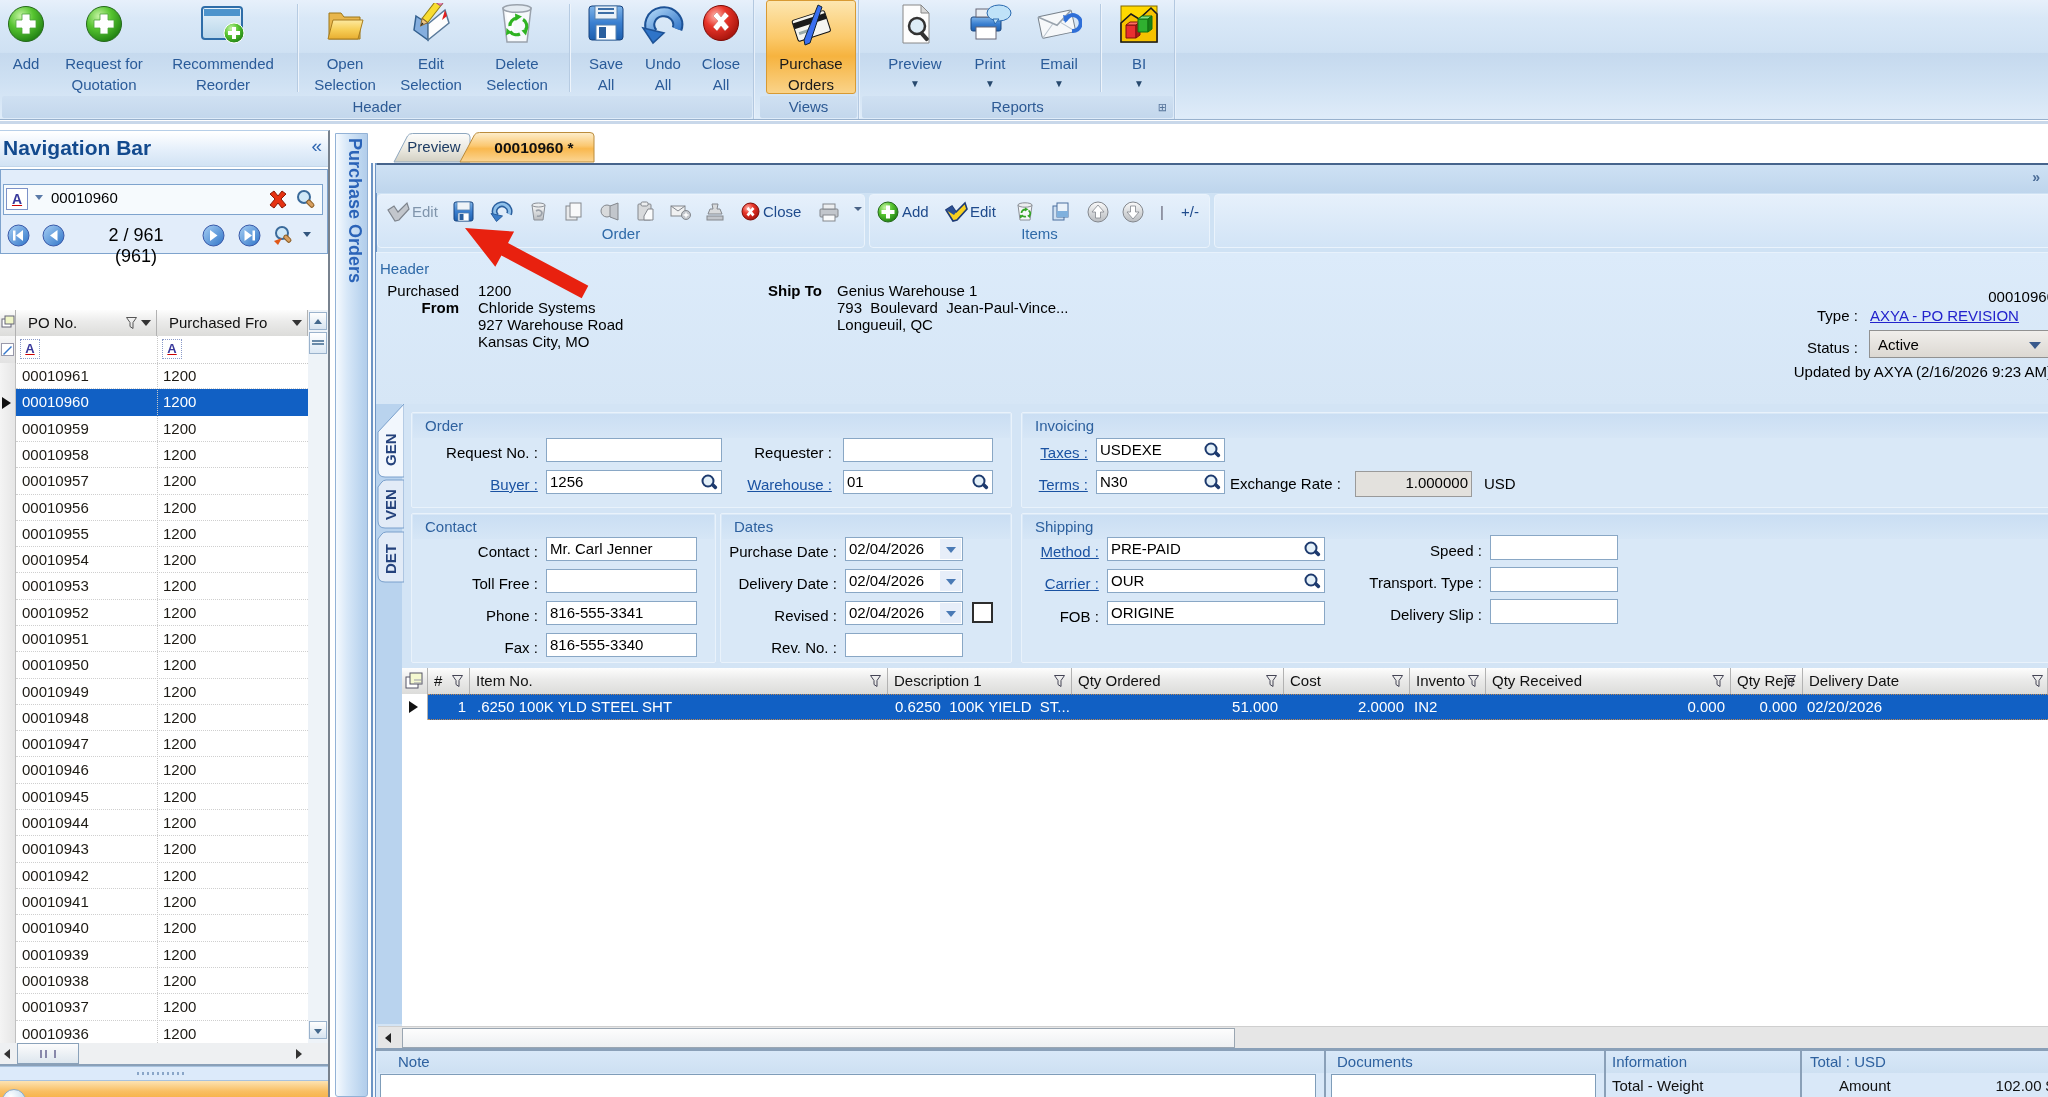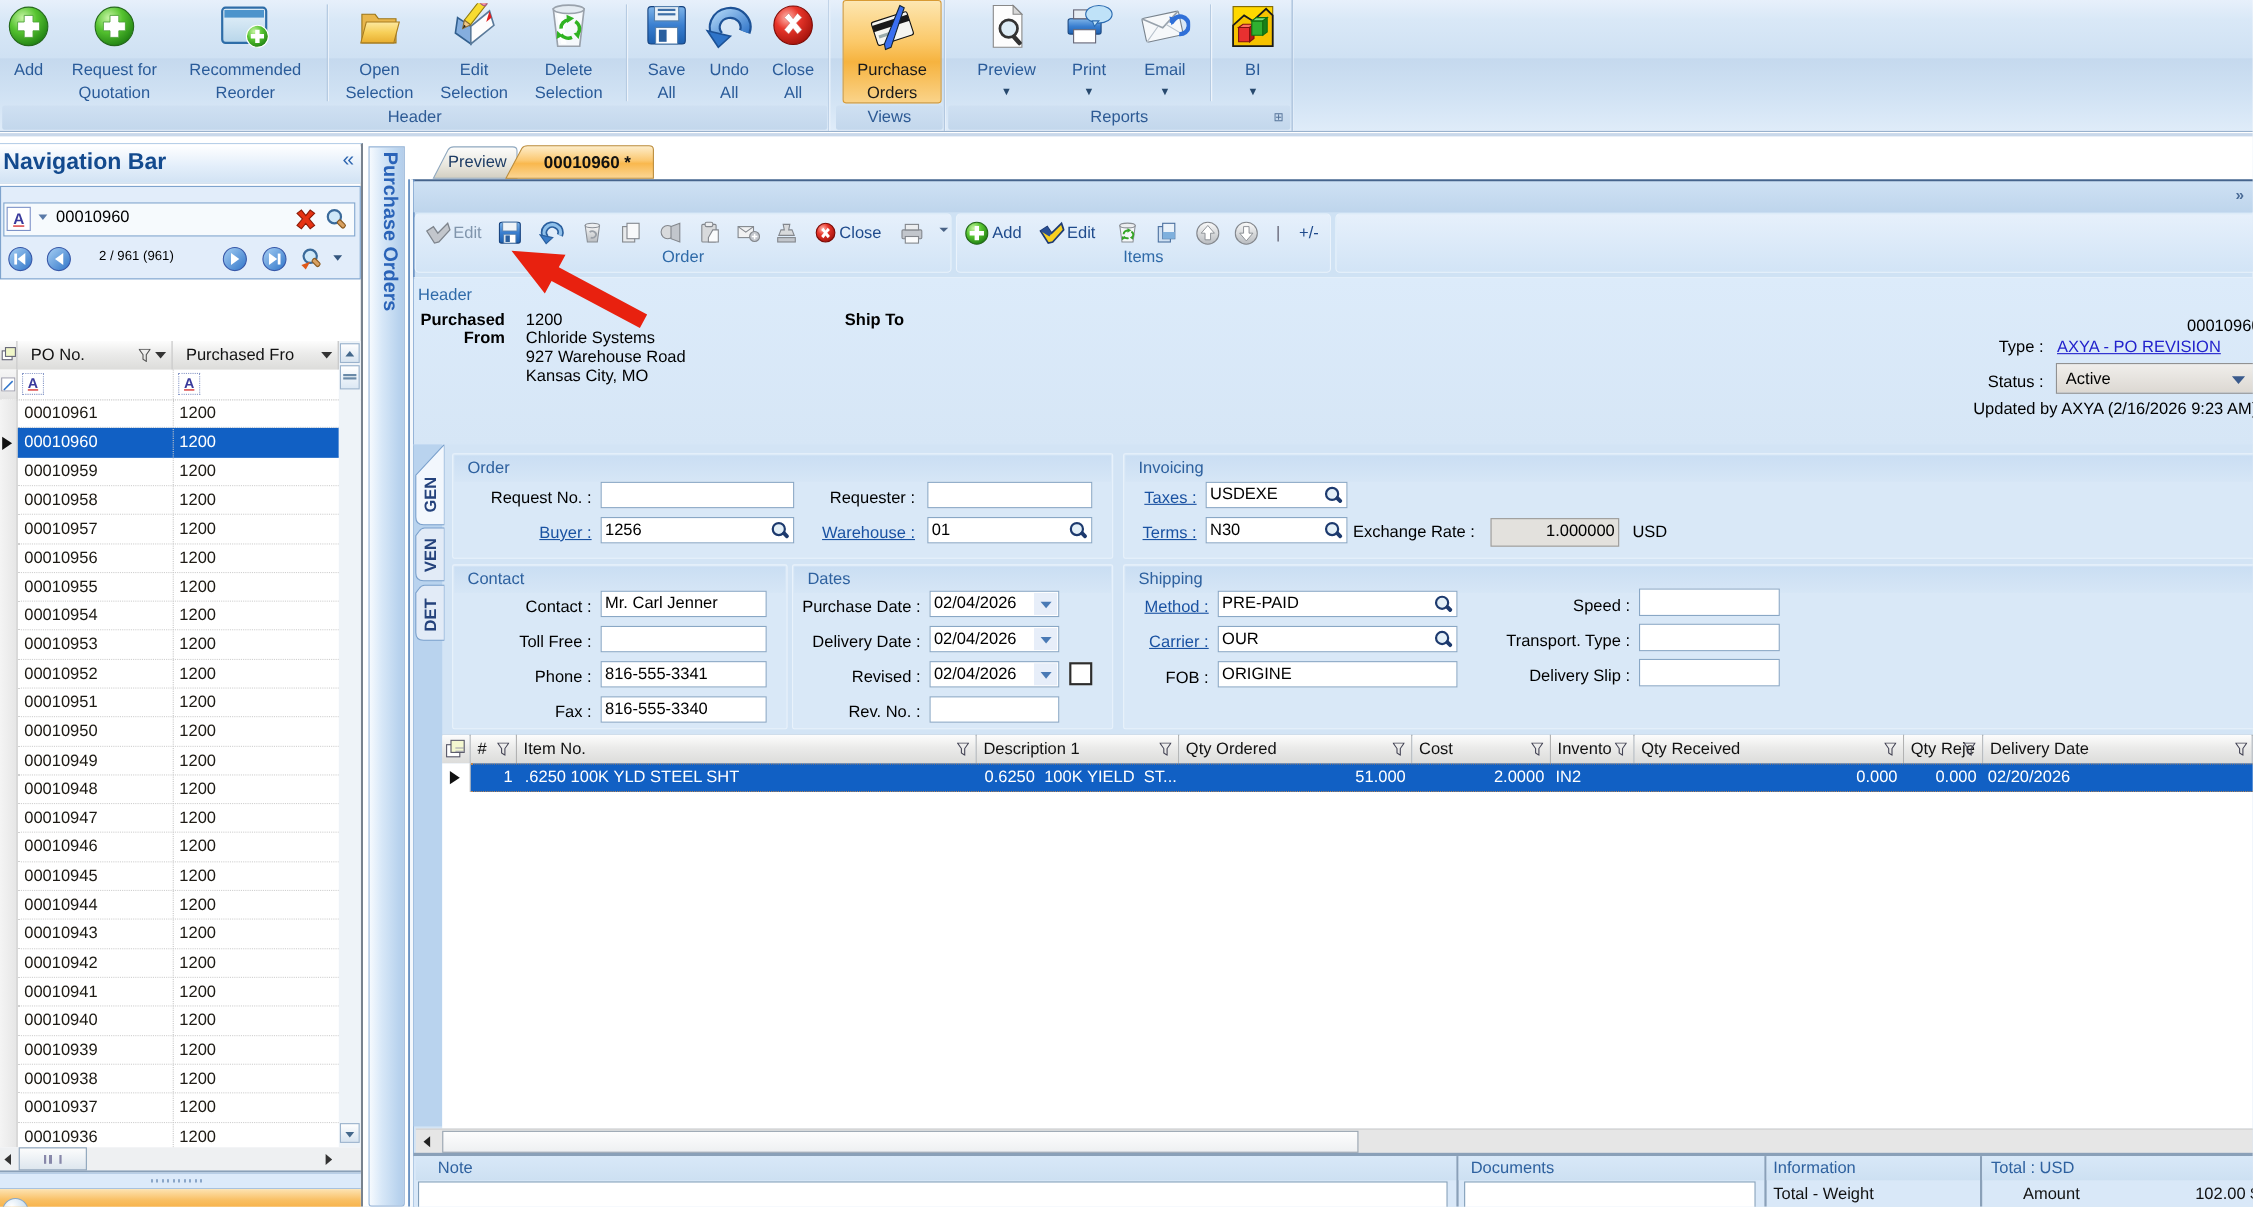--- a/index.html
+++ b/index.html
@@ -278,21 +278,21 @@
   <div class="a" style="left:2px;top:52px;width:320px;height:28px">
    <svg class="a" style="left:4px;top:2px" width="23" height="23" viewBox="0 0 23 23">
           <circle cx="11.5" cy="11.5" r="10.5" fill="url(#gUn)" stroke="#3858a8"></circle>
           <rect x="6" y="6.5" width="2.5" height="10" fill="#fff"></rect>
           <path d="M16 6l-7 5.5 7 5.5z" fill="#fff"></path>
         </svg>
    <svg class="a" style="left:39px;top:2px" width="23" height="23" viewBox="0 0 23 23">
           <circle cx="11.5" cy="11.5" r="10.5" fill="url(#gUn)" stroke="#3858a8"></circle>
           <path d="M15.5 6l-7.5 5.5 7.5 5.5z" fill="#fff"></path>
         </svg>
-   <div class="a" style="left:76px;top:3px;width:90px;text-align:center;font-size:12px">2 / 961 (961)</div>
+   <div class="a" style="left:88px;top:3px;width:90px;text-align:center;font-size:18px">2 / 961 (961)</div>
    <svg class="a" style="left:199px;top:2px" width="23" height="23" viewBox="0 0 23 23">
           <circle cx="11.5" cy="11.5" r="10.5" fill="url(#gUn)" stroke="#3858a8"></circle>
           <path d="M8 6l7.5 5.5L8 17z" fill="#fff"></path>
         </svg>
    <svg class="a" style="left:235px;top:2px" width="23" height="23" viewBox="0 0 23 23">
           <circle cx="11.5" cy="11.5" r="10.5" fill="url(#gUn)" stroke="#3858a8"></circle>
           <path d="M6.5 6l7.5 5.5-7.5 5.5z" fill="#fff"></path>
           <rect x="14.5" y="6.5" width="2.5" height="10" fill="#fff"></rect>
         </svg>
    <svg class="a" style="left:269px;top:2px" width="23" height="23" viewBox="0 0 23 23">
@@ -585,24 +585,25 @@
       </svg>
   <div class="a" style="left:290px;top:8px;color:#667">|</div>
   <div class="a" style="left:311px;top:8px;color:#1e4a8c">+/-</div>
  </div>
  <div class="a" style="left:840px;top:31px;width:840px;height:54px;border:1px solid #eaf3fc;border-radius:4px;background:linear-gradient(#e6f0fb,#d2e4f6);box-sizing:border-box"></div>
  <div class="a" style="left:3px;top:62px;width:488px;text-align:center;color:#2f6aa8">Order</div>
  <div class="a" style="left:495px;top:62px;width:341px;text-align:center;color:#2f6aa8">Items</div>
 
  <div class="a" id="hdr" style="left:2px;top:89px;width:1672px;height:152px;background:linear-gradient(#dcebfa,#d6e6f6);border-top:1px solid #e8f2fc">
   <div class="a" style="left:4px;top:7px;color:#2f6aa8">Header</div>
-  <div class="lbl" style="left:0px;top:29px;width:83px;font-weight:bold">Purchased</div>
+  <div class="lbl" style="left:0px;top:29px;width:83px;font-weight:normal">Purchased</div>
   <div class="lbl" style="left:0px;top:46px;width:83px;font-weight:bold">From</div>
   <div class="a" style="left:102px;top:29px;line-height:17px">1200<br>Chloride Systems<br>927 Warehouse Road<br>Kansas City, MO</div>
   <div class="a" style="left:392px;top:29px;font-weight:bold">Ship To</div>
+  <div class="a" style="left:461px;top:29px;line-height:17px">Genius Warehouse 1<br>793&nbsp; Boulevard&nbsp; Jean-Paul-Vince...<br>Longueuil, QC</div>
   <div class="lbl" style="right:-7px;top:35px;width:200px">00010960</div>
   <div class="lbl" style="left:1286px;top:54px;width:200px">Type :&nbsp;</div>
   <div class="a" style="left:1494px;top:54px;color:#2222cc;text-decoration:underline">AXYA - PO REVISION</div>
   <div class="lbl" style="left:1286px;top:86px;width:200px">Status :&nbsp;</div>
   <div class="a" style="left:1493px;top:77px;width:187px;height:28px;background:linear-gradient(#f0eeeb,#dcd8d2);border:1px solid #919191;box-sizing:border-box">
    <div class="a" style="left:8px;top:5px">Active</div>
    <div class="a" style="right:14px;top:11px;width:0;height:0;border-left:6px solid transparent;border-right:6px solid transparent;border-top:7px solid #3a5a8c"></div>
   </div>
   <div class="lbl" style="right:-4px;top:110px;width:400px">Updated by AXYA (2/16/2026 9:23 AM)</div>
  </div>

